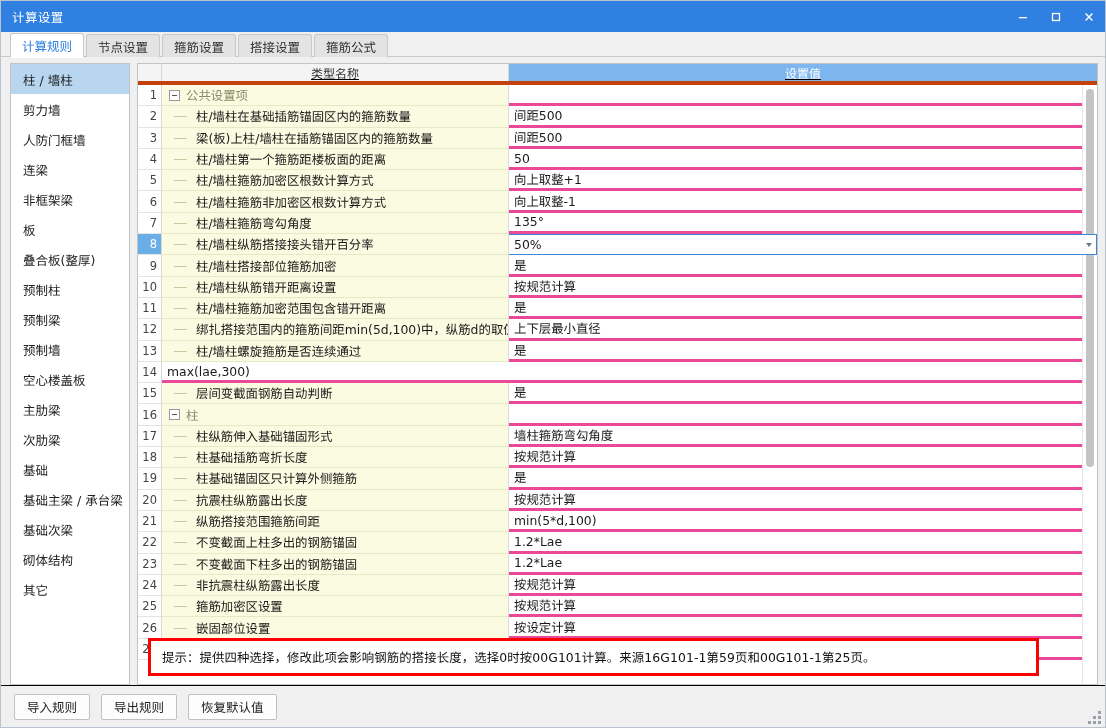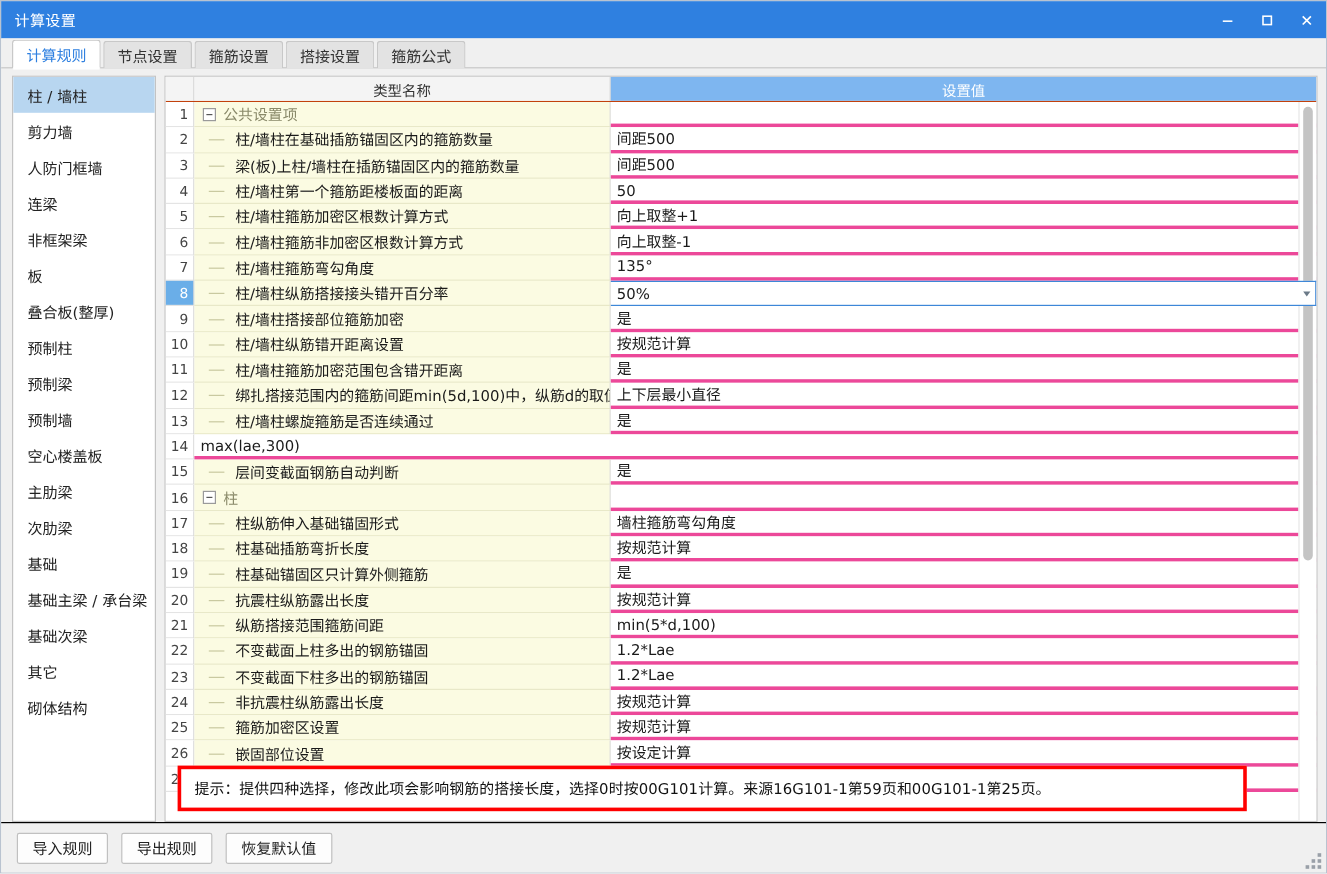--- a/index.html
+++ b/index.html
@@ -121,21 +121,22 @@
     border: 1px solid #c3c3c3;
     display: flex; flex-direction: column;
     overflow: hidden;
     position: relative;
     min-width: 0;
   }
   .grid-header {
     flex: 0 0 21px; height: 21px;
     display: flex;
     background: #f2f2f2;
-    border-bottom: 1px solid #c2410c;
+    border-bottom: 4px solid #c2410c;
+    text-decoration: underline;
   }
   .hcell {
     font-size: 12px;
     display: flex; align-items: center; justify-content: center;
     border-right: 1px solid #d6d6d6;
     color: #333;
     background: #f4f4f4;
     user-select: none;
     overflow: hidden;
   }
@@ -403,24 +404,24 @@
           <li class="sidebar-item">
             <span>基础</span>
           </li>
           <li class="sidebar-item">
             <span>基础主梁 / 承台梁</span>
           </li>
           <li class="sidebar-item">
             <span>基础次梁</span>
           </li>
           <li class="sidebar-item">
+            <span>砌体结构</span>
+          </li>
+          <li class="sidebar-item">
             <span>其它</span>
-          </li>
-          <li class="sidebar-item">
-            <span>砌体结构</span>
           </li>
         </ul>
     </div>
 
     <div class="grid-panel">
       <div class="grid-header">
         <div class="hcell rownum"></div>
         <div class="hcell name">类型名称</div>
         <div class="hcell value">设置值</div>
       </div>

